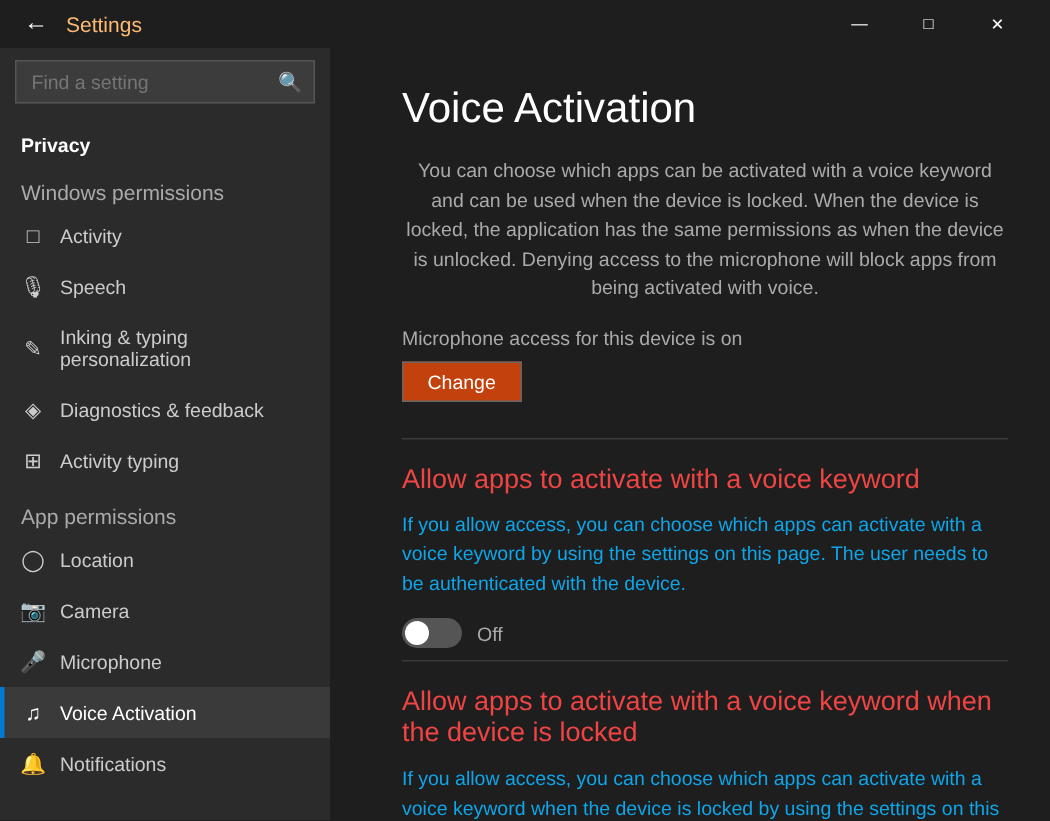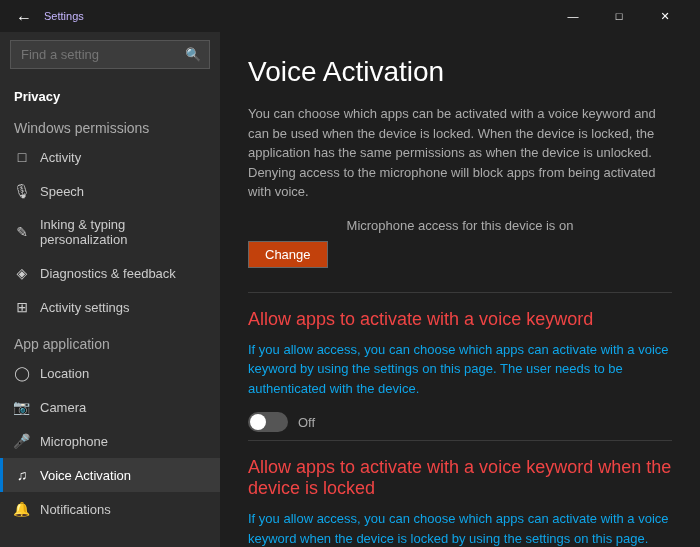--- a/index.html
+++ b/index.html
@@ -29,22 +29,22 @@
       height: 24px;
       display: flex;
       align-items: center;
       justify-content: center;
       cursor: pointer;
       color: #fff;
       font-size: 16px;
       margin-right: 8px;
     }
     .title-bar-title {
-      color: #c4b5fd;
-      font-size: 11px;
+      color: #fdba74;
+      font-size: 14px;
     }
     .title-bar-controls {
       margin-left: auto;
       display: flex;
       gap: 0;
     }
     .title-bar-btn {
       width: 46px;
       height: 32px;
       display: flex;
@@ -55,20 +55,21 @@
       font-size: 11px;
       background: transparent;
       border: none;
     }
 
     
     .main-layout {
       display: flex;
       flex: 1;
       overflow: hidden;
+      gap: 20px;
     }
 
     
     .sidebar {
       width: 220px;
       background: #2b2b2b;
       flex-shrink: 0;
       overflow-y: auto;
       padding-bottom: 20px;
     }
@@ -154,27 +155,27 @@
       font-weight: 300;
       color: #fff;
       margin-bottom: 16px;
     }
 
     .description-text {
       color: #aaa;
       font-size: 13px;
       line-height: 1.5;
       margin-bottom: 16px;
+      text-align: center;
     }
 
     .mic-status {
       color: #aaa;
       font-size: 13px;
       margin-bottom: 8px;
-      text-align: center;
     }
 
     .change-btn {
       background: #c2410c;
       border: 1px solid #666;
       color: #fff;
       padding: 5px 16px;
       font-size: 13px;
       cursor: pointer;
       margin-bottom: 24px;
@@ -271,24 +272,24 @@
     <div class="sidebar-item">
       <span class="item-icon">✎</span>
       <span>Inking &amp; typing personalization</span>
     </div>
     <div class="sidebar-item">
       <span class="item-icon">◈</span>
       <span>Diagnostics &amp; feedback</span>
     </div>
     <div class="sidebar-item">
       <span class="item-icon">⊞</span>
-      <span>Activity settings</span>
-    </div>
-
-    <div class="section-label">App application</div>
+      <span>Activity typing</span>
+    </div>
+
+    <div class="section-label">App permissions</div>
 
     <div class="sidebar-item">
       <span class="item-icon">◯</span>
       <span>Location</span>
     </div>
     <div class="sidebar-item">
       <span class="item-icon">📷</span>
       <span>Camera</span>
     </div>
     <div class="sidebar-item">

